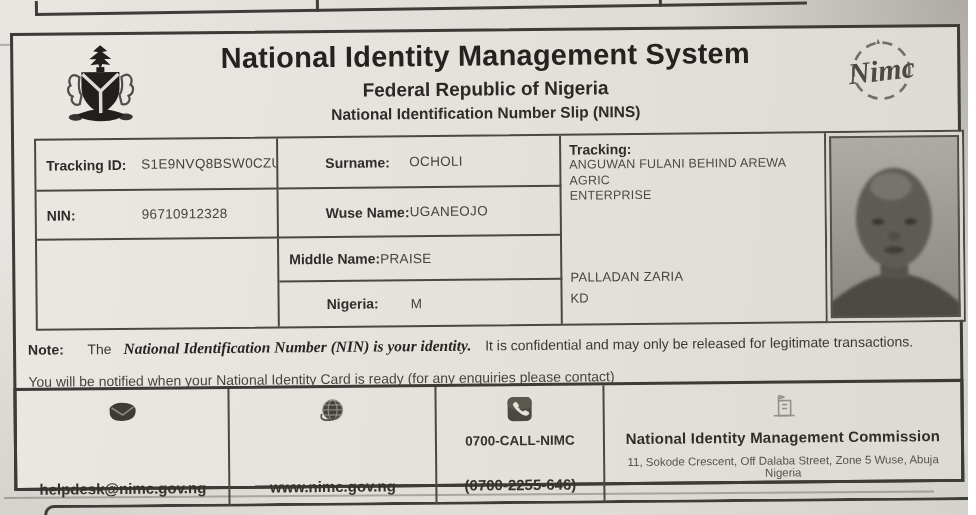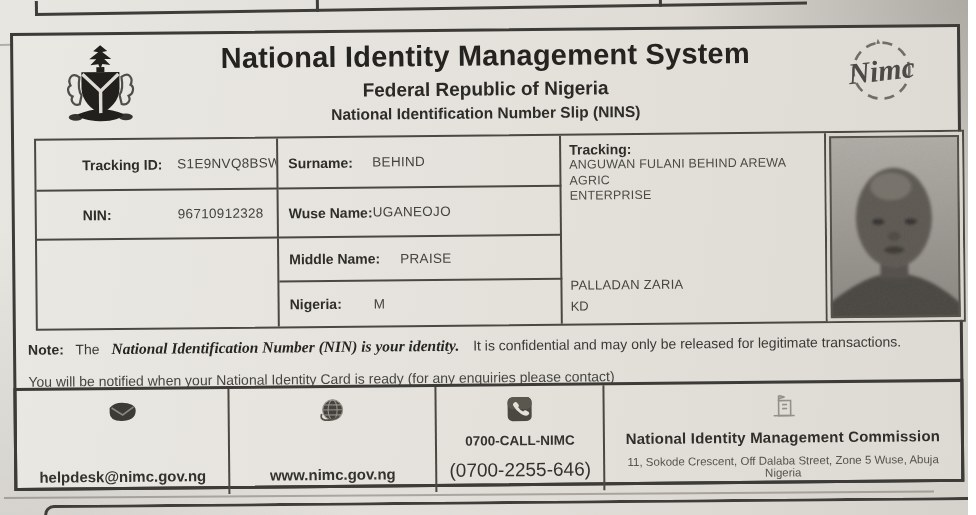--- a/index.html
+++ b/index.html
@@ -36,49 +36,49 @@
   .nimc-logo{position:absolute;right:30px;top:8px;}
   
   .tbl{position:absolute;left:20px;top:103px;width:930px;height:192px;box-sizing:border-box;
     border:2px solid #4a4841;display:grid;
     grid-template-columns:242px 283px 265px 1fr;
     grid-template-rows:51px 49px 44px 1fr;}
   .cell{box-sizing:border-box;border-right:2px solid #4a4841;border-bottom:2px solid #4a4841;
     display:flex;align-items:center;padding:4px 10px;font-size:14px;overflow:hidden;}
   .lab{font-weight:bold;color:#2e2d29;flex:none;}
   .val{color:#44433d;font-size:13.5px;letter-spacing:.3px;}
-  .w88{width:95px;margin-left:36px;} .w82{width:84px;}
+  .w88{width:95px;} .w82{width:84px;margin-left:37px;}
   .c-empty{grid-column:1;grid-row:3 / span 2;border-bottom:none;}
   .c-gender{border-bottom:none;}
   .c-addr{grid-column:3;grid-row:1 / span 4;border-bottom:none;
     flex-direction:column;align-items:flex-start;padding:6px 8px;}
   .addr-lines{font-size:12.5px;color:#4b4a44;letter-spacing:.2px;line-height:1.25;}
   .addr-spacer{flex:1;}
   .addr-city{font-size:13px;color:#45443e;letter-spacing:.3px;margin-bottom:6px;}
-  .addr-state{font-size:13px;color:#45443e;margin-bottom:4px;}
+  .addr-state{font-size:13px;color:#45443e;margin-bottom:12px;}
   .c-photo{grid-column:4;grid-row:1 / span 4;border:none;padding:3px;display:flex;
     align-items:stretch;justify-content:stretch;background:#d9d6d0;}
   .c-photo svg{width:100%;height:100%;}
   
   .note1{position:absolute;left:12px;top:305px;width:930px;font-size:14px;color:#3a3934;}
-  .note1 .nlab{font-weight:bold;color:#2d2c28;margin-right:8px;}
+  .note1 .nlab{font-weight:bold;color:#2d2c28;margin-right:20px;}
   .note1 .npre{margin-right:8px;}
   .note1 .nem{font-family:"Liberation Serif",serif;font-style:italic;font-weight:bold;
     font-size:15.5px;color:#262521;margin-right:10px;}
   .note2{position:absolute;left:12px;top:338px;width:930px;font-size:14px;color:#46453f;}
   
   .ftbl{position:absolute;left:-3px;right:-3px;bottom:-3px;height:103px;box-sizing:border-box;
     border:3px solid #3c3b37;display:grid;grid-template-columns:213px 207px 168px 1fr;}
   .fcell{box-sizing:border-box;border-right:2px solid #4a4841;display:flex;flex-direction:column;
     align-items:center;justify-content:flex-start;padding:7px 4px 10px;text-align:center;}
   .fcell:last-child{border-right:none;}
   .ficon{height:32px;display:flex;align-items:center;justify-content:center;}
   .flabel{font-weight:bold;font-size:15px;color:#33322d;margin-top:auto;}
   .fphone1{font-weight:bold;font-size:13.5px;color:#33322d;margin-top:8px;}
-  .fphone2{font-weight:normal;font-size:19px;color:#33322d;margin-top:11px;}
+  .fphone2{font-weight:bold;font-size:15px;color:#33322d;margin-top:28px;}
   .forg{font-weight:bold;font-size:15px;color:#2f2e2a;margin-top:6px;letter-spacing:.2px;}
   .faddr{font-size:11.5px;color:#55544d;margin-top:9px;}
 </style>
 </head>
 <body>
 
 <div class="page">
 
   <div class="prev-slip-edge">
     <div class="tick" style="left:0;"></div>
@@ -130,33 +130,33 @@
       </div>
     </div>
 
     <div class="tbl">
       <div class="cell" style="grid-column:1;grid-row:1;">
         <span class="lab w88">Tracking ID:</span>
         <span class="val">S1E9NVQ8BSW0CZU</span>
       </div>
       <div class="cell" style="grid-column:2;grid-row:1;">
         <span class="lab w82">Surname:</span>
-        <span class="val">BEHIND</span>
+        <span class="val">OCHOLI</span>
       </div>
       <div class="cell" style="grid-column:1;grid-row:2;">
         <span class="lab w88">NIN:</span>
         <span class="val">96710912328</span>
       </div>
       <div class="cell" style="grid-column:2;grid-row:2;">
         <span class="lab w82">Wuse Name:</span>
         <span class="val">UGANEOJO</span>
       </div>
       <div class="cell c-empty"></div>
       <div class="cell" style="grid-column:2;grid-row:3;">
-        <span class="lab" style="margin-right:20px;">Middle Name:</span>
+        <span class="lab" style="margin-right:0;">Middle Name:</span>
         <span class="val">PRAISE</span>
       </div>
       <div class="cell c-gender" style="grid-column:2;grid-row:4;">
         <span class="lab w82">Nigeria:</span>
         <span class="val">M</span>
       </div>
       <div class="cell c-addr">
         <span class="lab">Tracking:</span>
         <span class="addr-lines">ANGUWAN FULANI BEHIND AREWA AGRIC</span>
         <span class="addr-lines">ENTERPRISE</span>

